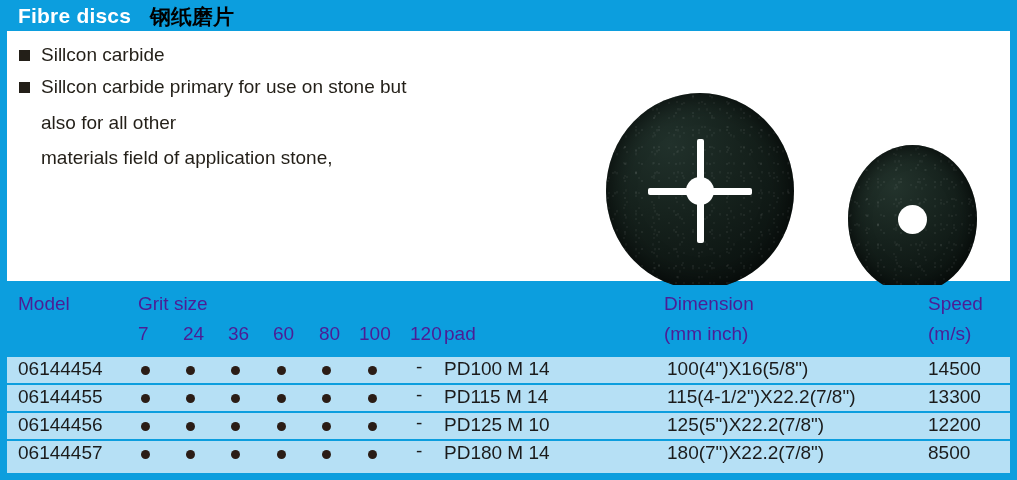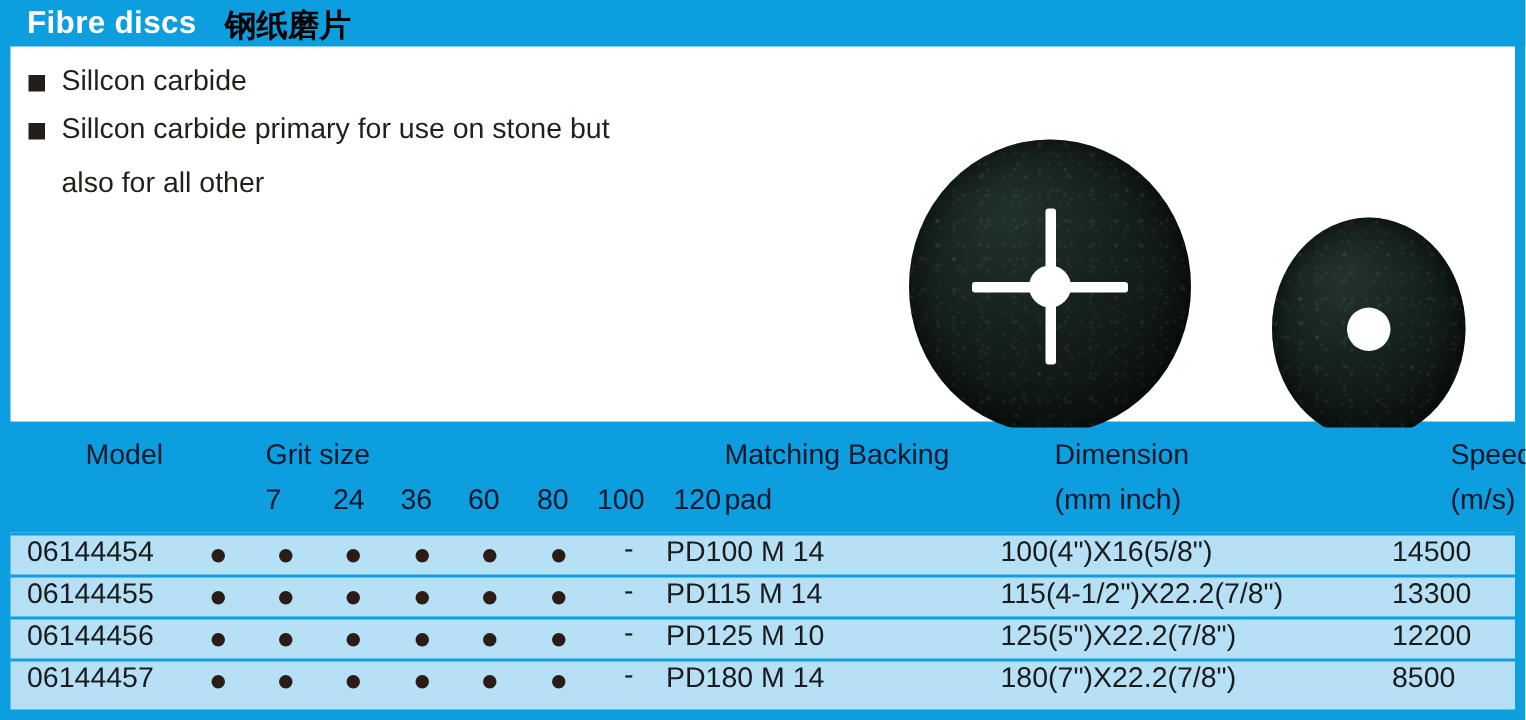--- a/index.html
+++ b/index.html
@@ -120,21 +120,21 @@
     position:absolute;left:7px;top:355px;width:1003px;height:118px;
     background:#b6e0f5;
   }
   .row-sep{
     position:absolute;left:0;width:1003px;height:2px;background:#0c9ede;
   }
   .cell{
     position:absolute;font-size:19px;color:#1b1b1b;white-space:nowrap;
   }
   .hcell{
-    position:absolute;font-size:19px;color:#0f172a;white-space:nowrap;margin-left:39px;
+    position:absolute;font-size:19px;color:#4c1d95;white-space:nowrap;
   }
   .dot{
     position:absolute;width:9px;height:9px;border-radius:50%;
     background:#2b1d16;
   }
   .dash{
     position:absolute;font-size:19px;color:#1b1b1b;
   }
 </style>
 </head>
@@ -153,20 +153,21 @@
       <span class="bullet-sq"></span>
       <span class="bullet-txt">Sillcon carbide</span>
     </div>
 
     <div class="bullet-row" style="top:44px">
       <span class="bullet-sq"></span>
       <span class="bullet-txt">Sillcon carbide primary for use on stone but</span>
     </div>
 
     <div class="cont-line" style="top:80px">also for all other</div>
+    <div class="cont-line" style="top:115px">materials field of application stone,</div>
 
     <div class="photo-big">
       <div class="disc-big-body">
         <div class="grain"></div>
       </div>
       <div class="hub-cross-v"></div>
       <div class="hub-cross-h"></div>
       <div class="hub-circle-big"></div>
     </div>
 
@@ -183,21 +184,20 @@
     <span class="hcell" style="left:131px;top:8px">Grit size</span>
 
     <span class="hcell" style="left:131px;top:38px">7</span>
     <span class="hcell" style="left:176px;top:38px">24</span>
     <span class="hcell" style="left:221px;top:38px">36</span>
     <span class="hcell" style="left:266px;top:38px">60</span>
     <span class="hcell" style="left:312px;top:38px">80</span>
     <span class="hcell" style="left:352px;top:38px">100</span>
     <span class="hcell" style="left:403px;top:38px">120</span>
 
-    <span class="hcell" style="left:437px;top:8px">Matching Backing</span>
     <span class="hcell" style="left:437px;top:38px">pad</span>
     <span class="hcell" style="left:657px;top:8px">Dimension</span>
     <span class="hcell" style="left:657px;top:38px">(mm  inch)</span>
     <span class="hcell" style="left:921px;top:8px">Speed</span>
     <span class="hcell" style="left:921px;top:38px">(m/s)</span>
   </div>
 
   <div class="tbl-body">
 
     <div class="row-sep" style="top:0px"></div>

